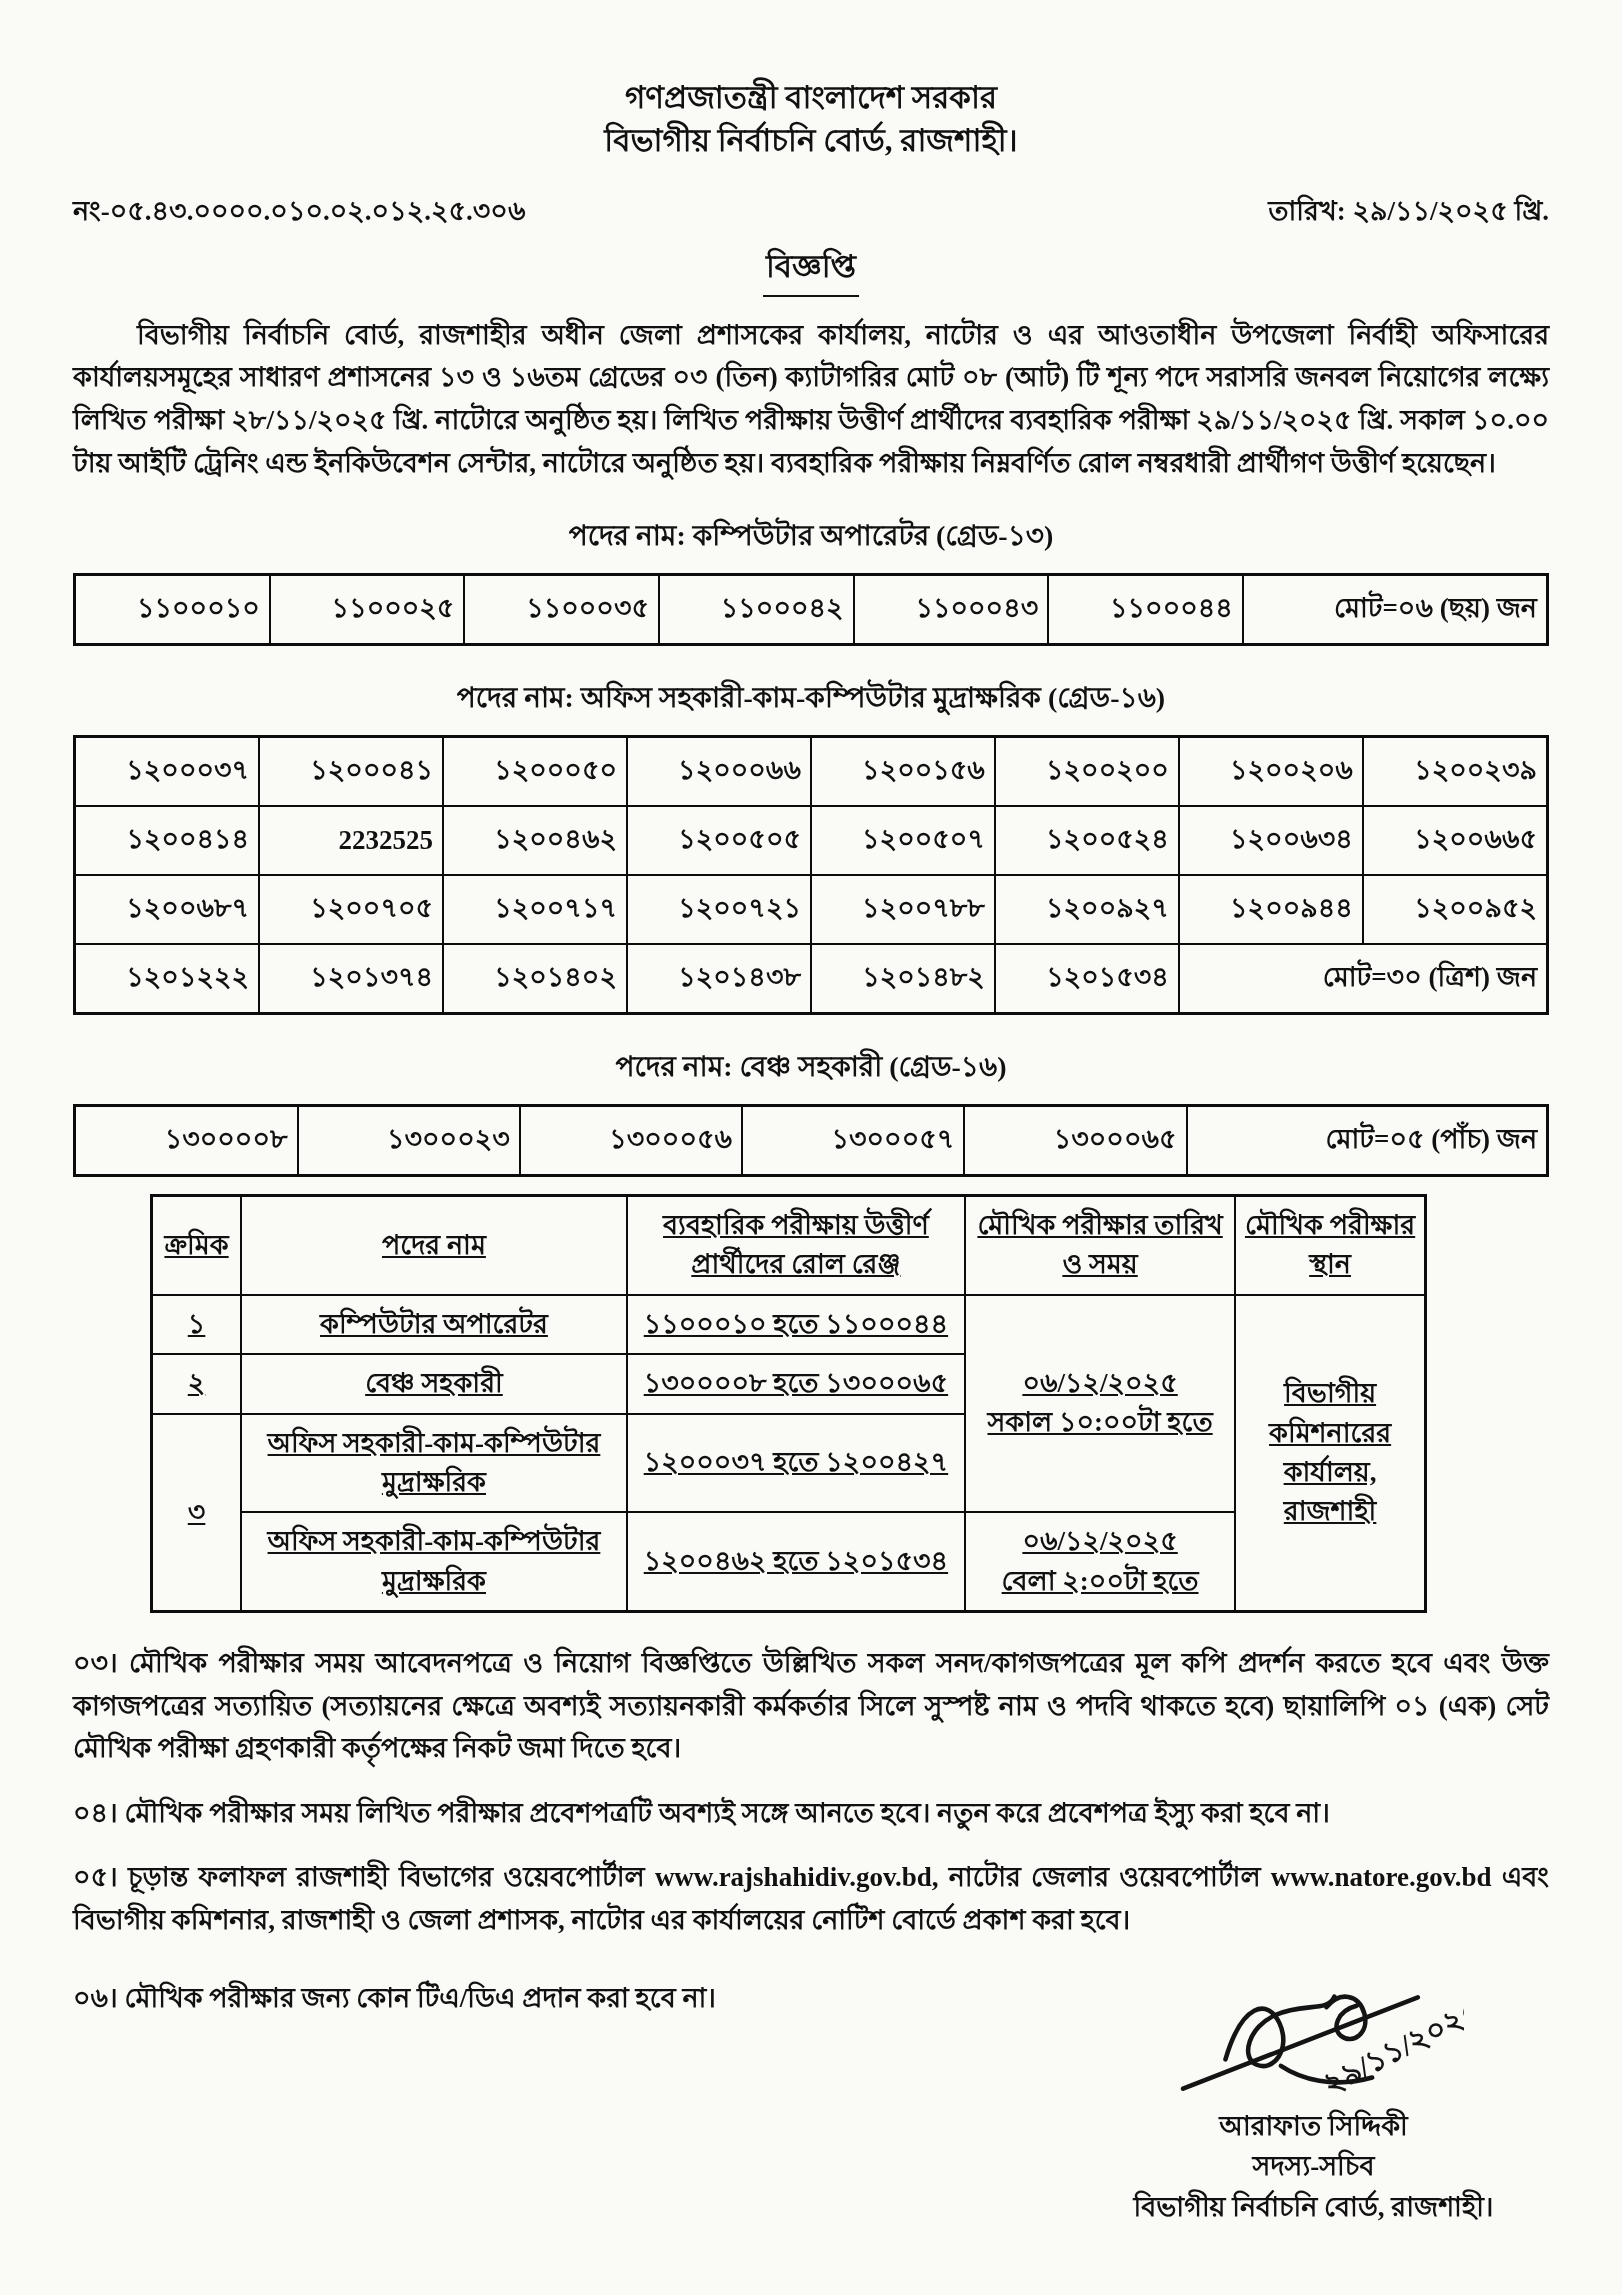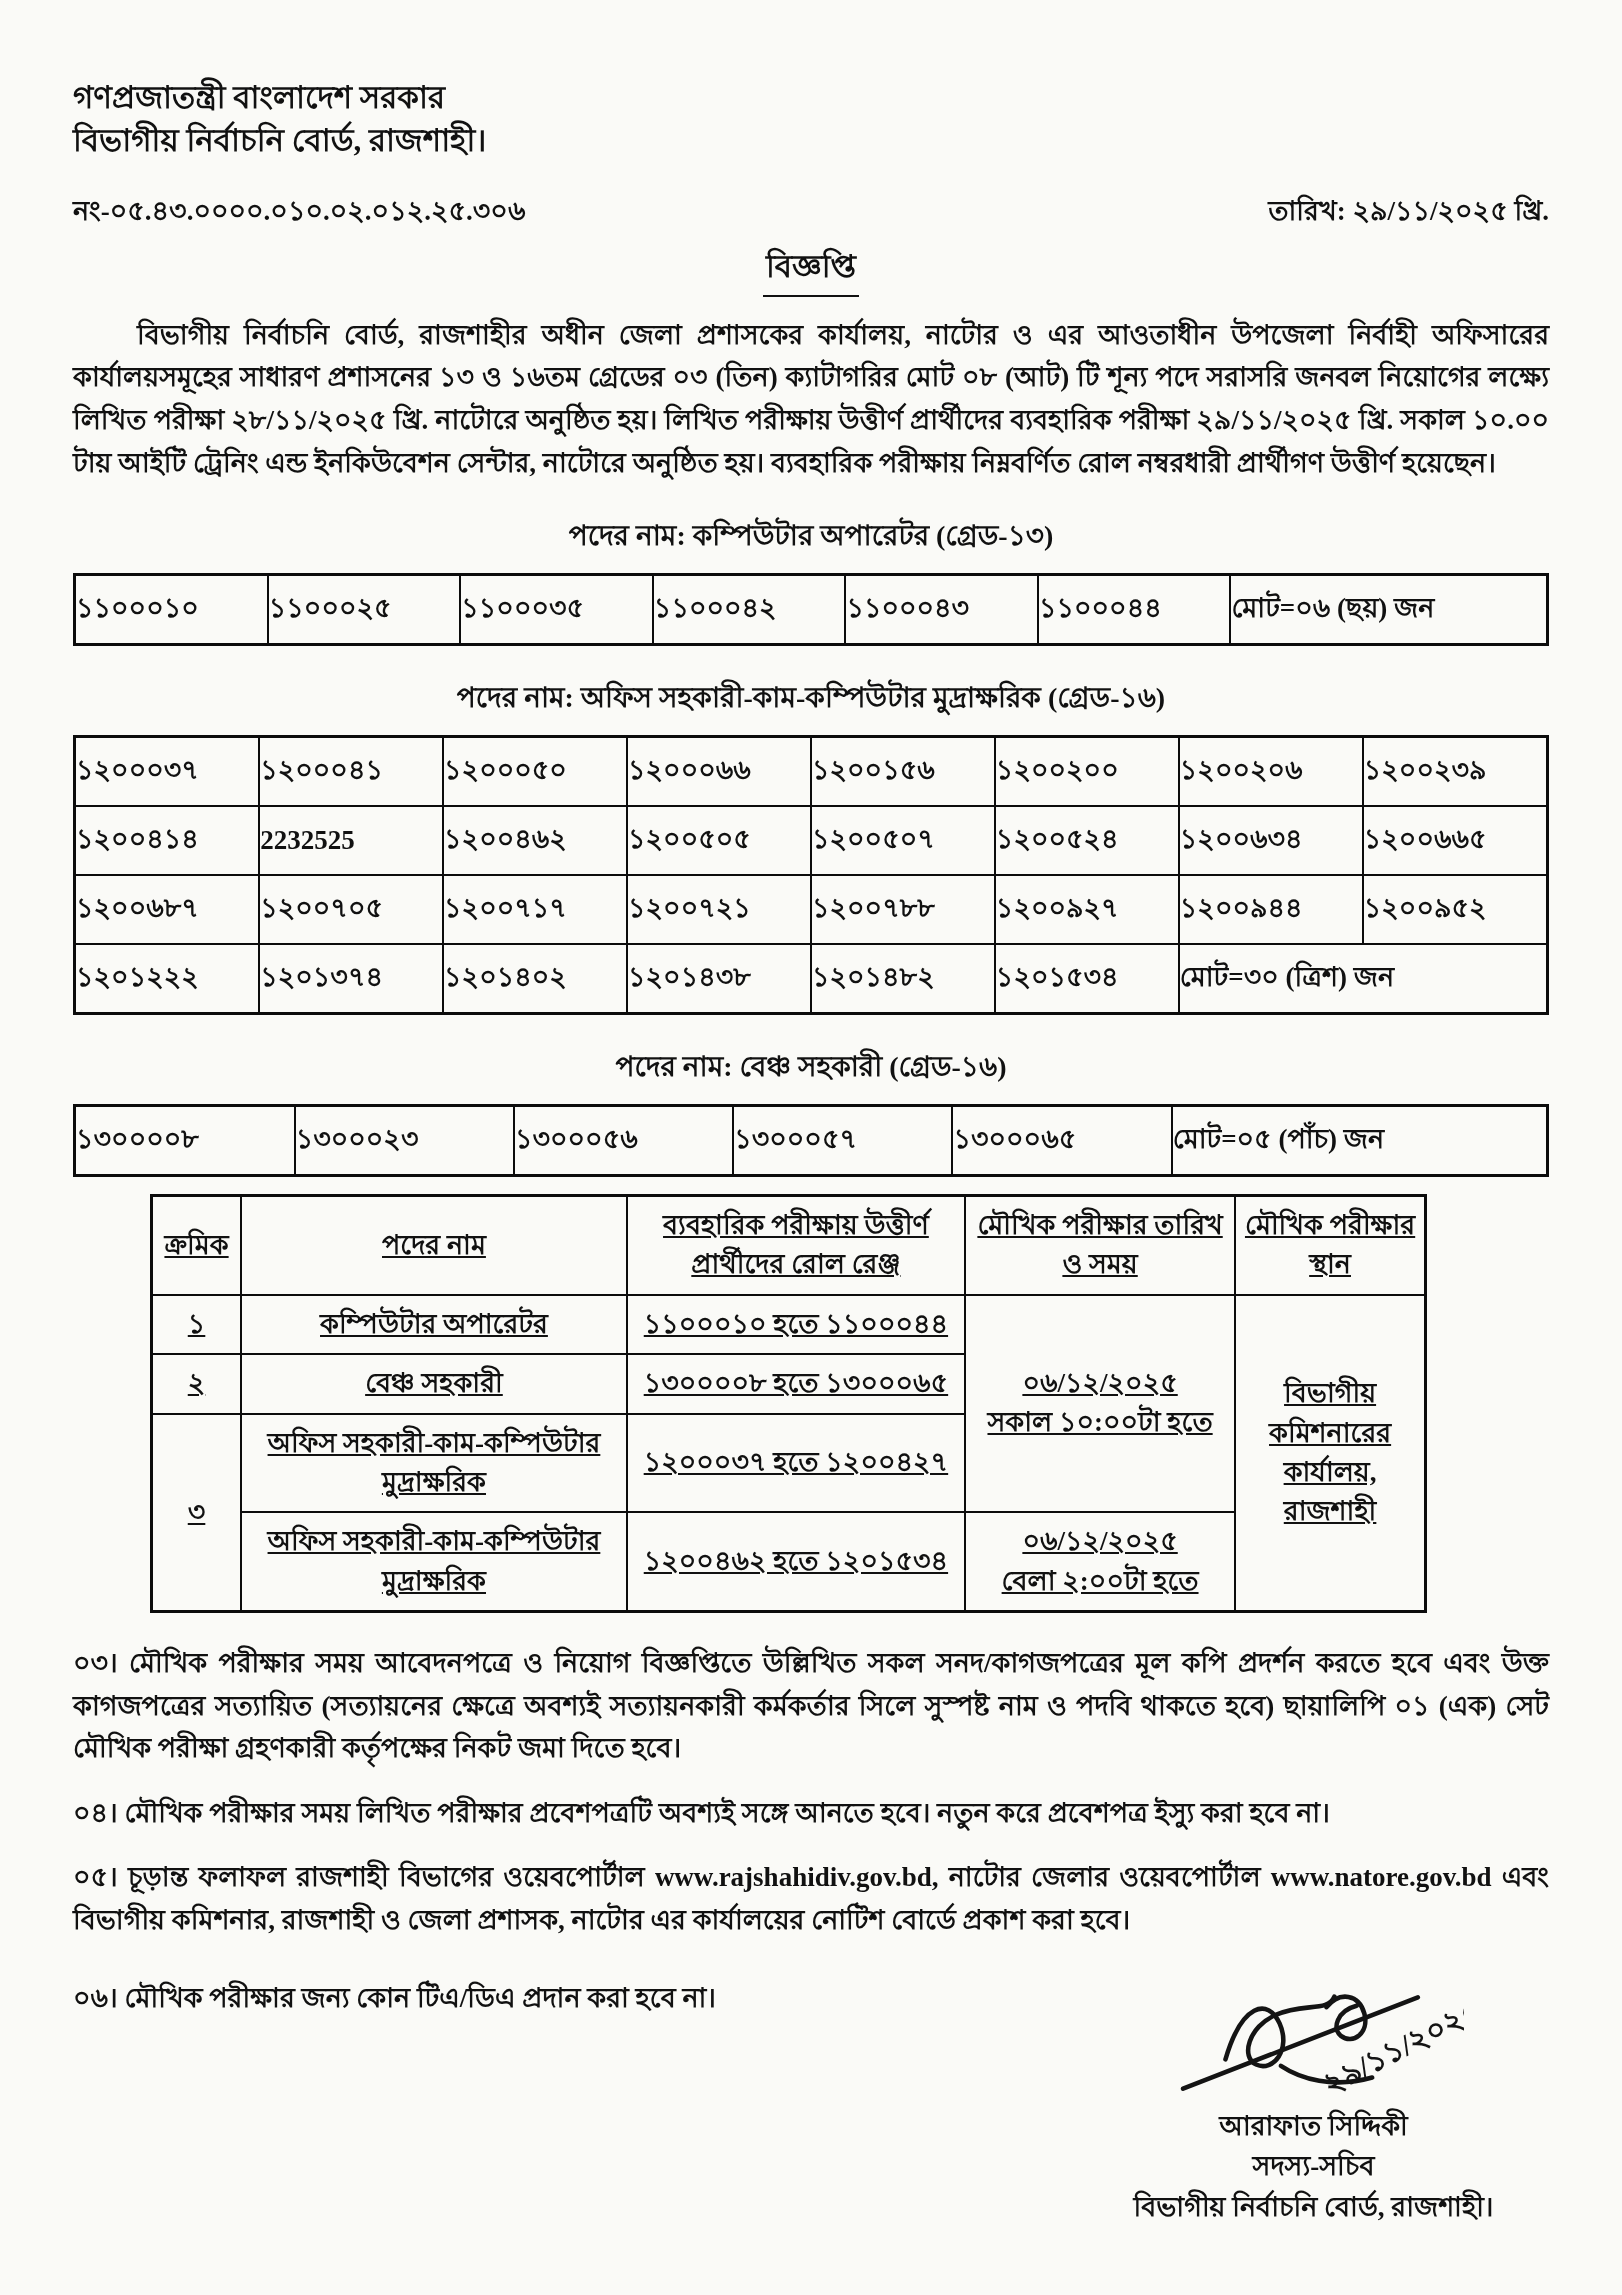--- a/index.html
+++ b/index.html
@@ -13,21 +13,21 @@
     position:relative;
     width:1622px;
     min-height:2295px;
     margin:0 auto;
     background:#fafaf7;
     box-sizing:border-box;
     padding:77px 73px 33px 73px;
     font-weight:700;
   }
   
-  .hdr{line-height:1.38;}
+  .hdr{text-align:center;line-height:1.38;}
   .hdr-line1{font-size:31px;}
   .hdr-line2{font-size:31px;}
   .ref-row{
     display:flex;justify-content:space-between;align-items:baseline;
     margin-top:27.5px;font-size:27px;gap:48px;
   }
   .notice-title{
     text-align:center;font-size:31px;margin-top:6.5px;
   }
   .notice-title span{
@@ -38,22 +38,22 @@
     font-size:27px;line-height:1.58;text-align:justify;margin:22px 0 0 0;
   }
   .para.indent{text-indent:64px;}
   
   .tbl-title{text-align:center;font-size:28px;margin-top:30px;}
   table{border-collapse:collapse;}
   .roll-table{
     width:100%;margin-top:11.8px;border:3.3px solid #0c0c0c;
   }
   .roll-table td{
-    border:2px solid #0c0c0c;text-align:left;font-size:27px;
-    padding:11px 0;white-space:nowrap;
+    border:2px solid #0c0c0c;text-align:right;font-size:27px;
+    padding:11px 9px;white-space:nowrap;
   }
   
   .schedule-table{
     width:1277px;margin:17px 0 0 77px;border:3.3px solid #0c0c0c;text-decoration:underline;
   }
   .schedule-table th,.schedule-table td{
     border:2px solid #0c0c0c;text-align:center;font-size:27px;
     padding:9.2px 7.9px;line-height:1.45;vertical-align:middle;
   }
   .schedule-table th{font-weight:700;}

